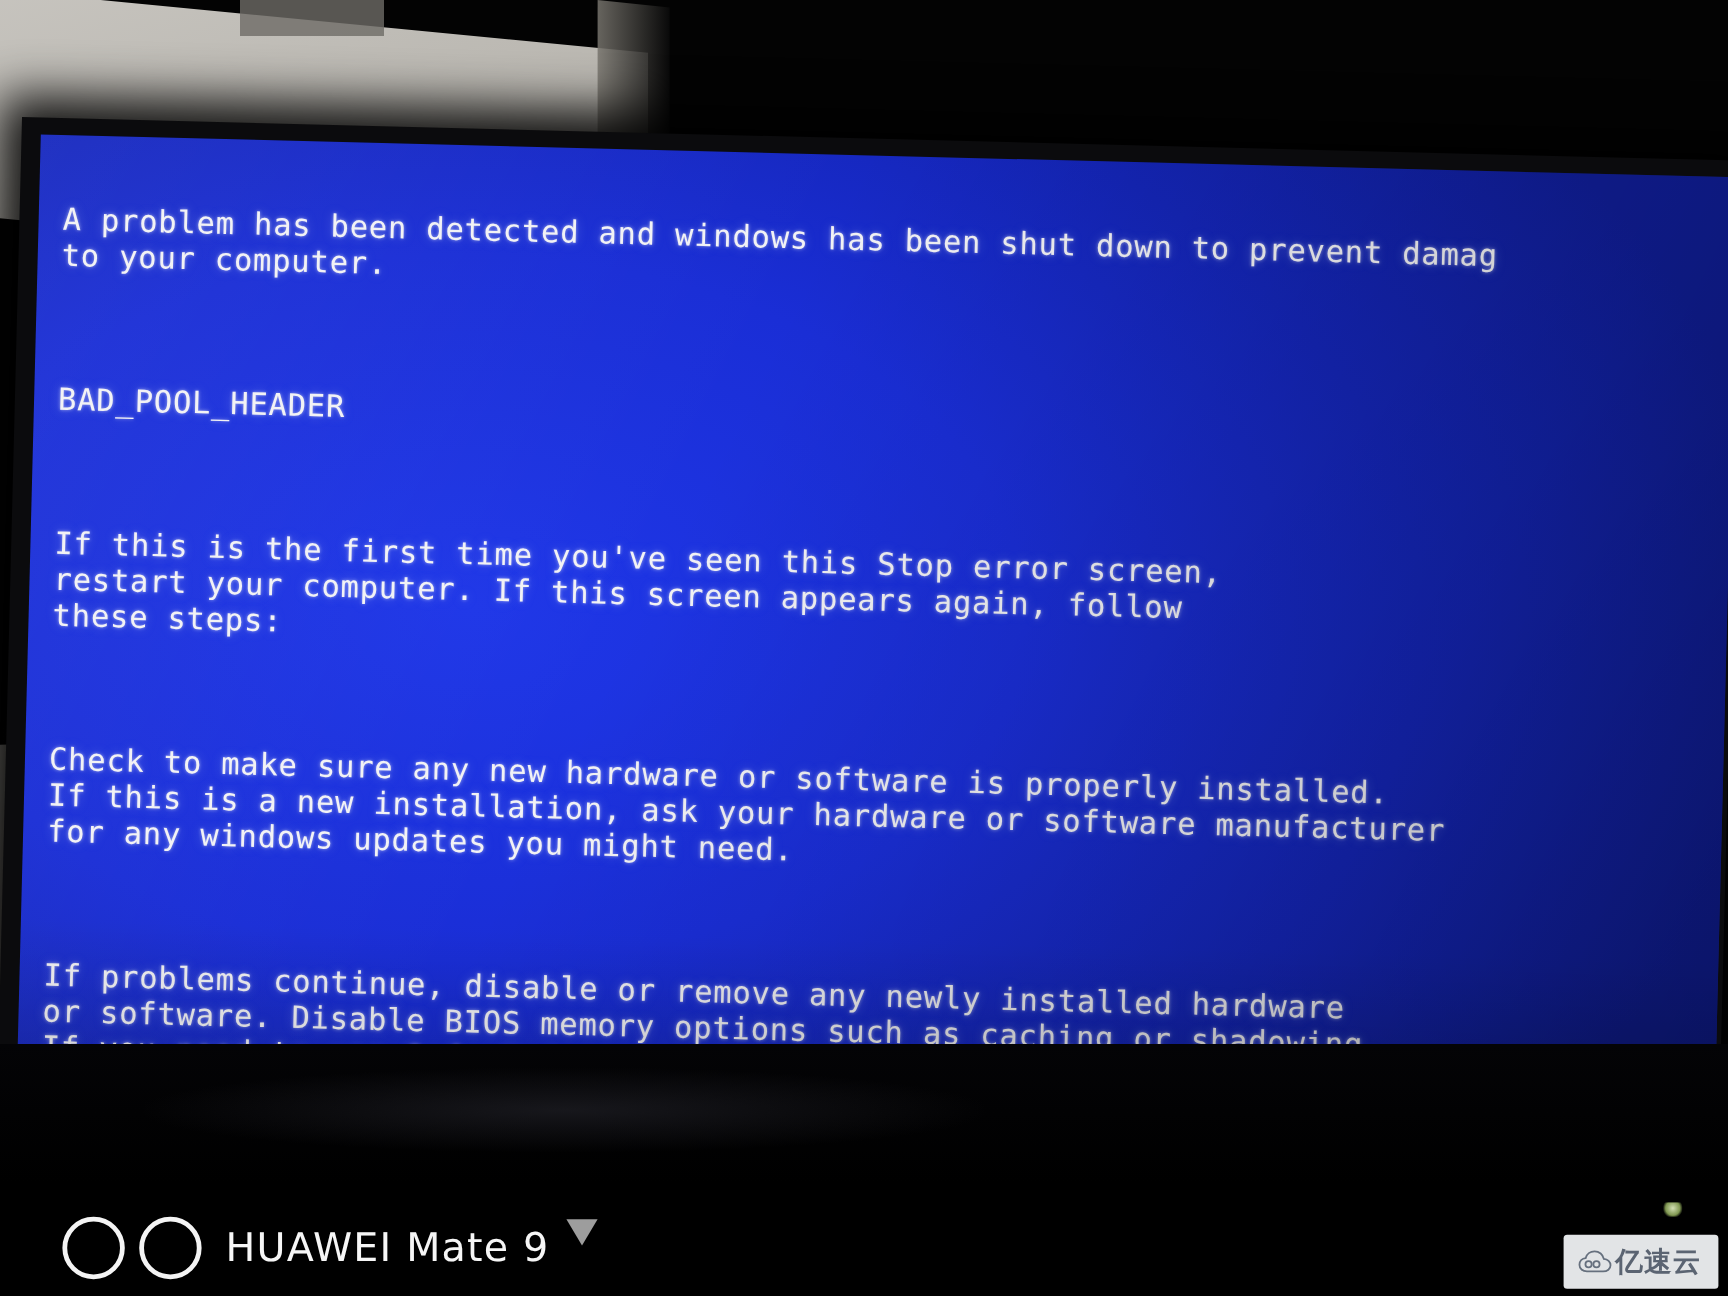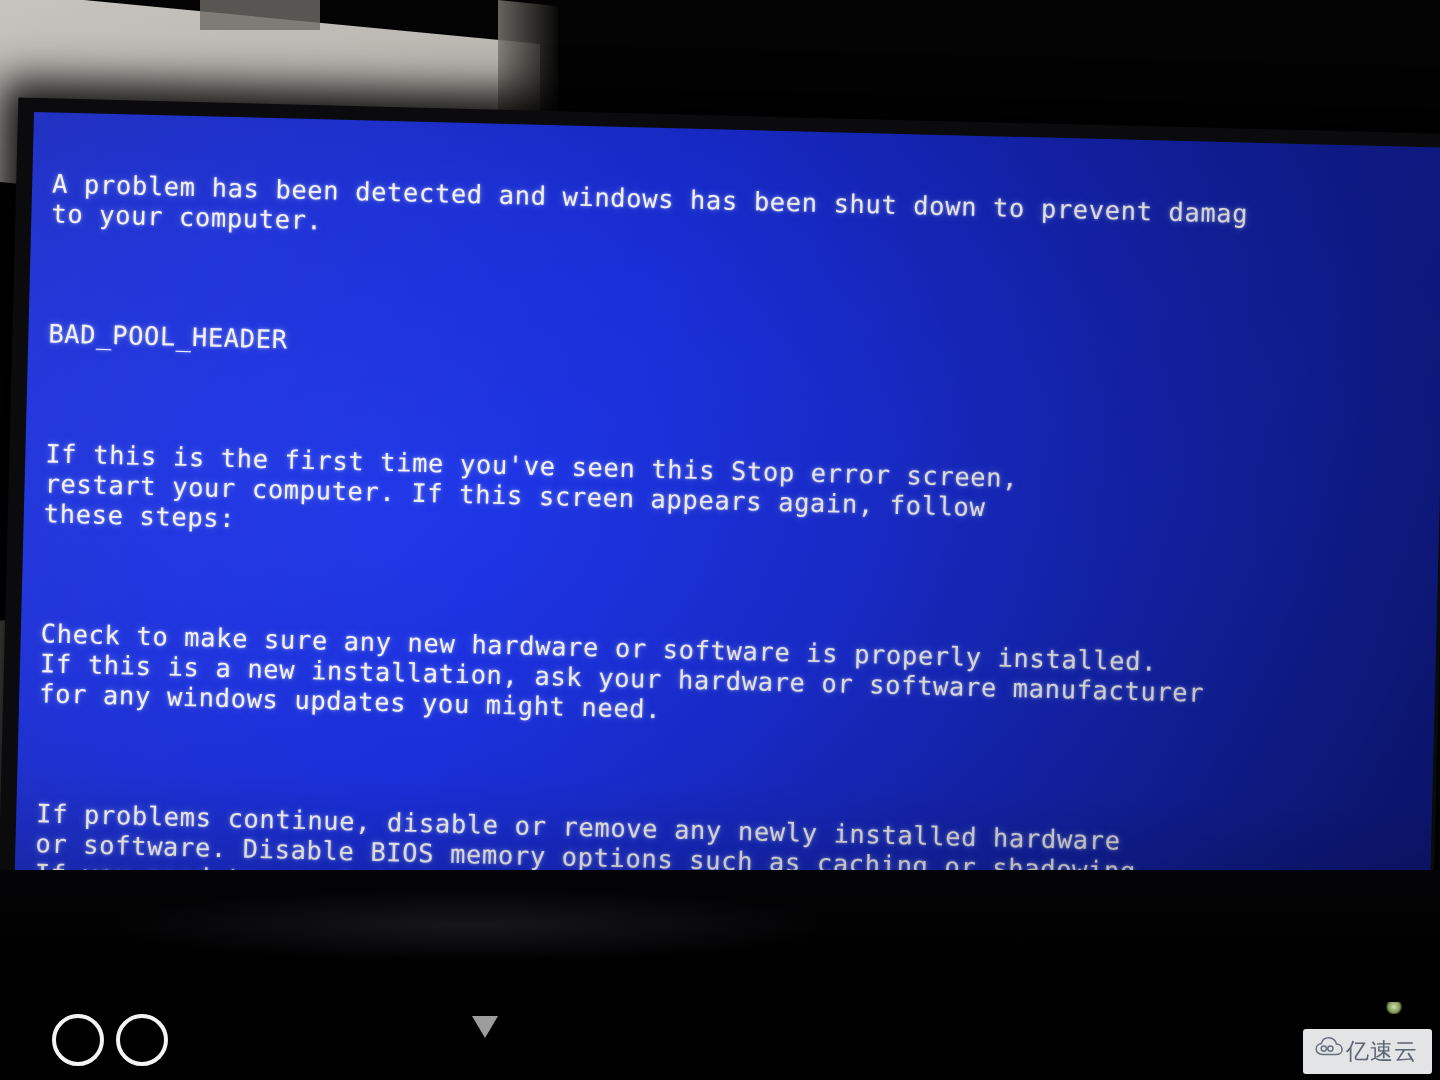--- a/index.html
+++ b/index.html
@@ -176,25 +176,26 @@
     border-right: 13px solid transparent;
     border-top: 22px solid #9d9d9d;
   }
 
   
   .site-watermark {
     position: absolute;
     right: 8px;
     bottom: 6px;
     display: flex;
-    align-items: flex-start;
+    align-items: center;
     gap: 2px;
     background: rgba(243,245,248,0.93);
     padding: 7px 14px 7px 11px;
     border-radius: 3px;
+    font-weight: bold;
   }
   .cloud-logo { display: block; }
   .site-name {
     color: #5b6472;
     font-family: "DejaVu Sans", "Liberation Sans", sans-serif;
     font-size: 23px;
     letter-spacing: 1px;
   }
   .tiny-light {
     position: absolute;
@@ -252,20 +253,21 @@
   <div class="desk">
     <div class="desk-glow"></div>
   </div>
 
   <div class="cam-watermark">
     <div class="lens-pair">
       <div class="lens"></div>
       <div class="lens"></div>
     </div>
     <div class="cam-lines">
+      <span class="cam-model">HUAWEI Mate 9</span>
     </div>
   </div>
   <div class="cam-flag"></div>
 
   <div class="tiny-light"></div>
 
   <div class="site-watermark">
     <svg class="cloud-logo" width="30" height="22" viewBox="0 0 30 22">
       <path d="M8.5 18.5c-3.6 0-6.3-2.4-6.3-5.6 0-2.9 2.2-5.2 5.2-5.5C8.2 4.1 11.2 1.8 14.8 1.8c3.9 0 7.1 2.7 7.7 6.3 3.2.2 5.6 2.5 5.6 5.3 0 3-2.7 5.1-6.2 5.1H8.5z" fill="none" stroke="#66707e" stroke-width="1.5"></path>
       <circle cx="9.8" cy="12.6" r="2.6" fill="none" stroke="#66707e" stroke-width="1.5"></circle>

